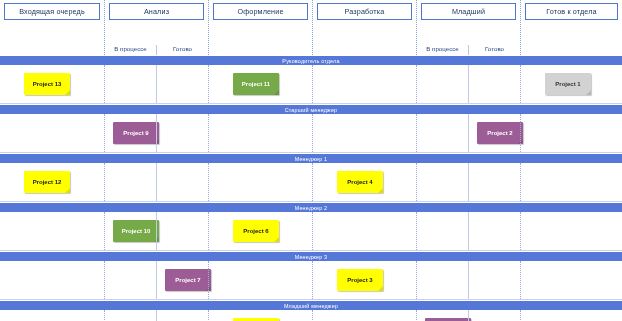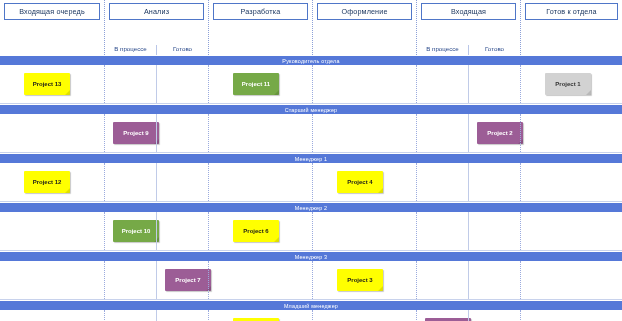--- a/index.html
+++ b/index.html
@@ -142,33 +142,33 @@
         </div>
       </div>
       <div class="stage" style="width: 104px; gap: 24px;">
         <div class="stage-title">Анализ</div>
         <div class="substage-row">
           <div class="substage">В процессе</div>
           <div class="substage">Готово</div>
         </div>
       </div>
       <div class="stage" style="width: 104px;">
+        <div class="stage-title">Оформление</div>
+        <div class="substage-row">
+          <div class="substage empty"></div>
+        </div>
+      </div>
+      <div class="stage" style="width: 104px;">
         <div class="stage-title">Разработка</div>
         <div class="substage-row">
           <div class="substage empty"></div>
         </div>
       </div>
       <div class="stage" style="width: 104px;">
-        <div class="stage-title">Оформление</div>
-        <div class="substage-row">
-          <div class="substage empty"></div>
-        </div>
-      </div>
-      <div class="stage" style="width: 104px;">
-        <div class="stage-title">Входящая</div>
+        <div class="stage-title">Младший</div>
         <div class="substage-row">
           <div class="substage">В процессе</div>
           <div class="substage">Готово</div>
         </div>
       </div>
       <div class="stage" style="width: 102px;">
         <div class="stage-title">Готов к отдела</div>
         <div class="substage-row">
           <div class="substage empty"></div>
         </div>

